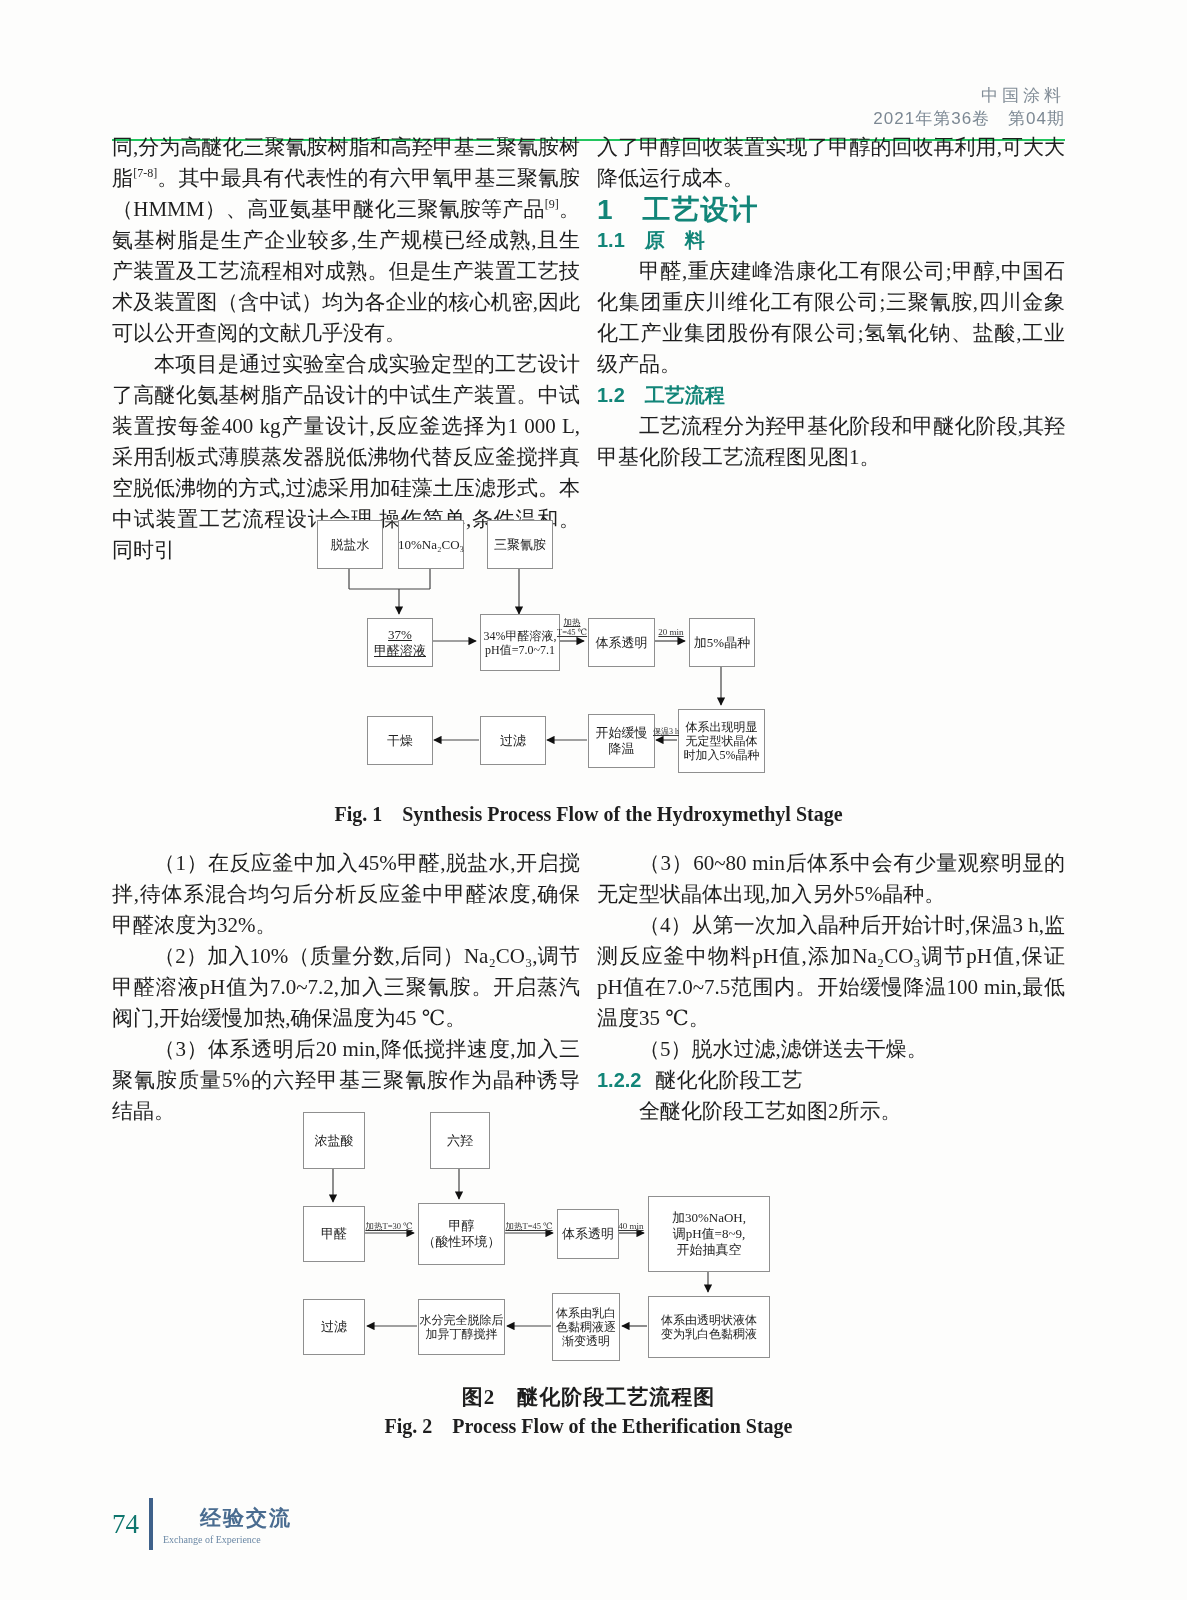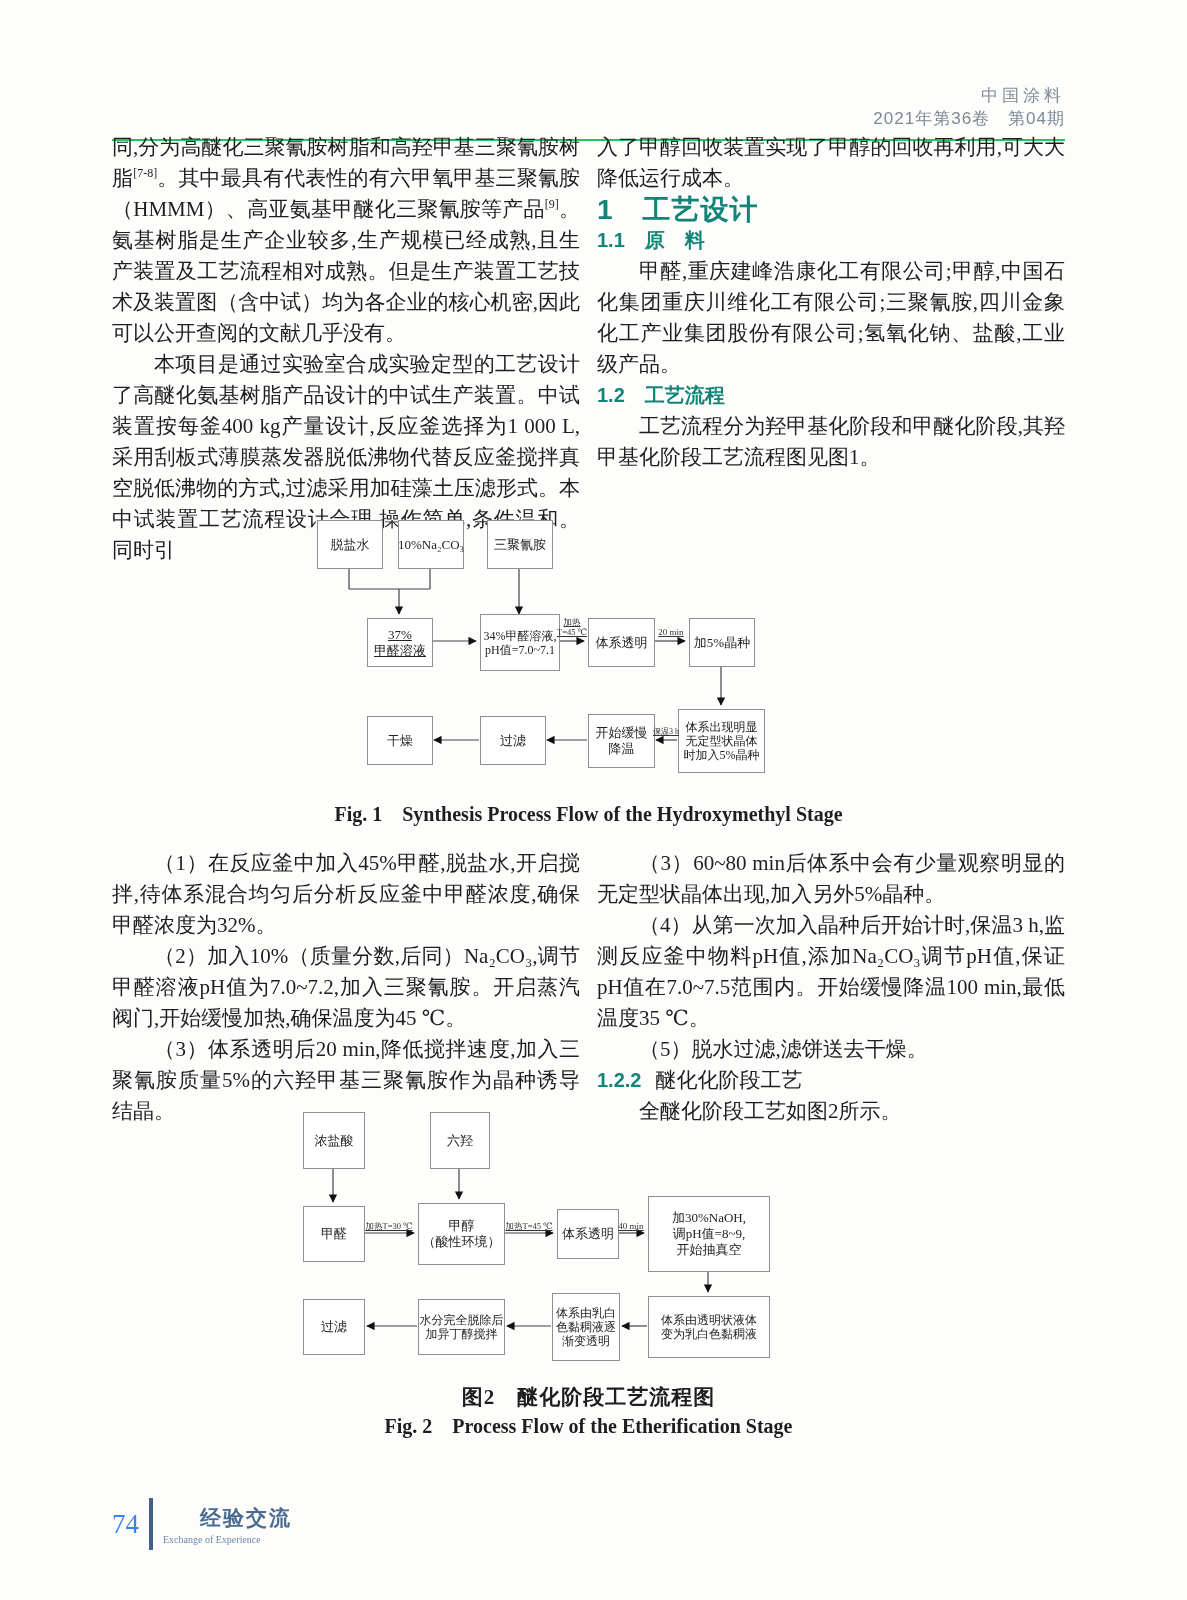--- a/index.html
+++ b/index.html
@@ -36,21 +36,21 @@
         white-space:pre-line;font-size:13px;line-height:16px;color:#222;}
   .fbox.small{font-size:12px;line-height:14px;}
   .elabel{position:absolute;font-size:9px;line-height:10px;color:#333;text-align:center;
           white-space:pre-line;text-decoration:underline;}
   .figcap{position:absolute;left:112px;width:953px;text-align:center;}
   .cap-zh{font-size:21px;font-weight:bold;letter-spacing:1px;}
   .cap-en{font-size:20px;font-weight:bold;}
 
   
   .footer{position:absolute;left:112px;top:1498px;display:flex;align-items:center;}
-  .pagenum{font-size:27px;color:#3b82f6;font-family:"Liberation Serif",serif;margin-right:10px;}
+  .pagenum{font-size:27px;color:#0f766e;font-family:"Liberation Serif",serif;margin-right:10px;}
   .fbar{width:4px;height:52px;background:#3f618a;margin-right:10px;}
   .footer-zh{font-family:"Liberation Sans","DejaVu Sans",sans-serif;font-weight:bold;
              font-size:21px;color:#4a6c90;letter-spacing:2px;margin-left:37px;}
   .footer-en{font-size:10px;color:#6b88a5;margin-top:2px;}
 </style>
 </head>
 <body>
 
 <div class="page">
 

